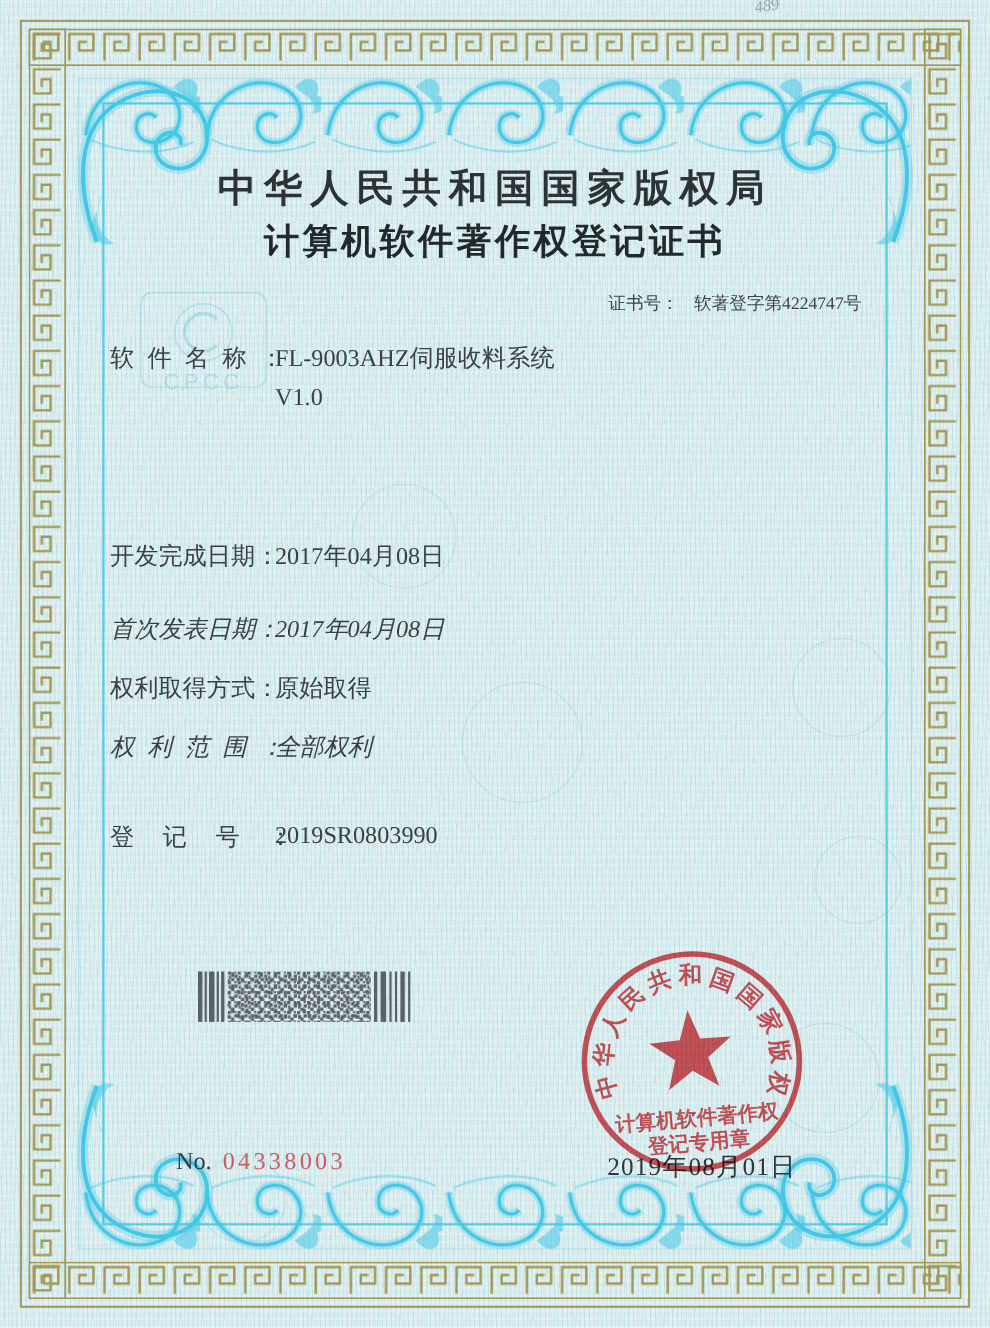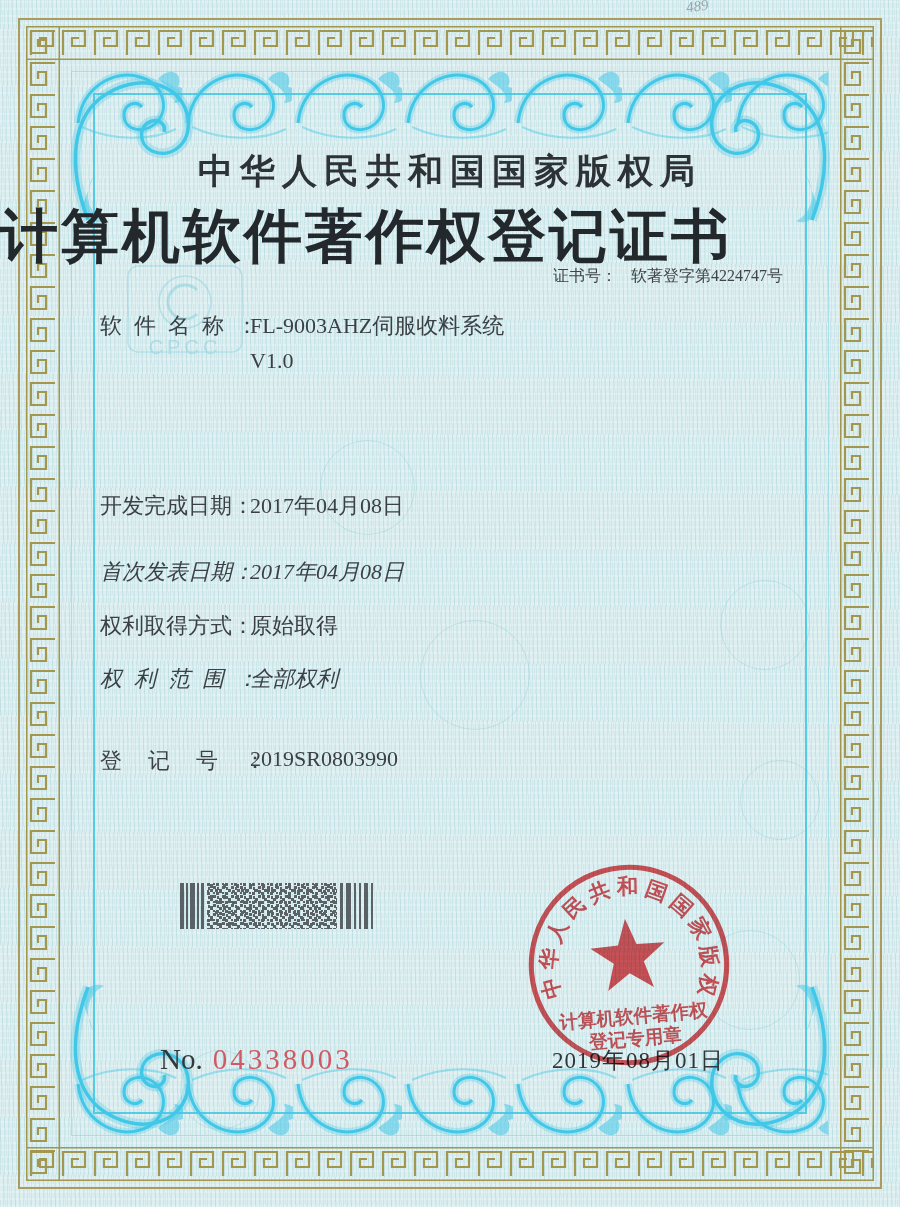--- a/index.html
+++ b/index.html
@@ -31,36 +31,36 @@
   .scrollband.bottom{ top:1058px; transform:scaleY(-1); }
   .corner{ position:absolute; width:150px; height:175px; }
   .corner.tl{ left:60px; top:55px; }
   .corner.tr{ right:60px; top:55px; transform:scaleX(-1); }
   .corner.bl{ left:60px; bottom:55px; transform:scaleY(-1); }
   .corner.br{ right:60px; bottom:55px; transform:scale(-1,-1); }
 
   
   .authority{ position:absolute; left:0; right:0; top:148px; text-align:center;
     font-size:35px; font-weight:600; letter-spacing:7px; color:#2d3237; }
-  .cert-title{ position:absolute; left:0; right:0; top:198px; text-align:left;
-    font-size:58px; font-weight:700; letter-spacing:3px; color:#23282c; }
+  .cert-title{ position:absolute; left:0; right:0; top:198px; text-align:center;
+    font-size:32px; font-weight:700; letter-spacing:3px; color:#23282c; }
   .certno{ position:absolute; left:553px; top:266px; font-size:16px; color:#3f444a; }
   .certno .val{ margin-left:14px; }
 
   .row{ position:absolute; left:100px; font-size:22px; color:#3b4046; white-space:nowrap; }
   .row .label{ display:inline-block; }
   .row .value{ position:absolute; left:150px; white-space:nowrap; }
   .ls-wide .label{ letter-spacing:12px; }
   .ls-reg  .label{ letter-spacing:26px; }
   .value-abs{ position:absolute; font-size:22px; color:#3b4046; white-space:nowrap; }
 
   .paragraph{ position:absolute; left:100px; top:770px; width:706px;
     font-size:22px; line-height:58px; color:#3b4046; text-indent:2em; text-align:justify; }
 
-  .no-line{ position:absolute; left:160px; top:1043px; font-size:29px; color:#33383d; }
+  .no-line{ position:absolute; left:160px; top:1043px; font-size:22px; color:#33383d; }
   .no-line .no-num{ color:#d05a64; letter-spacing:3px; margin-left:10px; }
   .issue-date{ position:absolute; left:552px; top:1045px; font-size:23px; color:#30353a; letter-spacing:1px; }
 
   .barcode{ position:absolute; left:180px; top:883px; opacity:.88; }
 
   .seal{ position:absolute; left:522px; top:858px; transform:rotate(-5deg); opacity:.90;
     mix-blend-mode:multiply; }
 
   .cpcc-wm{ position:absolute; left:122px; top:262px; width:126px; height:106px; opacity:.55; }
   .handmark{ position:absolute; left:686px; top:-2px; font-size:15px; font-style:italic;

